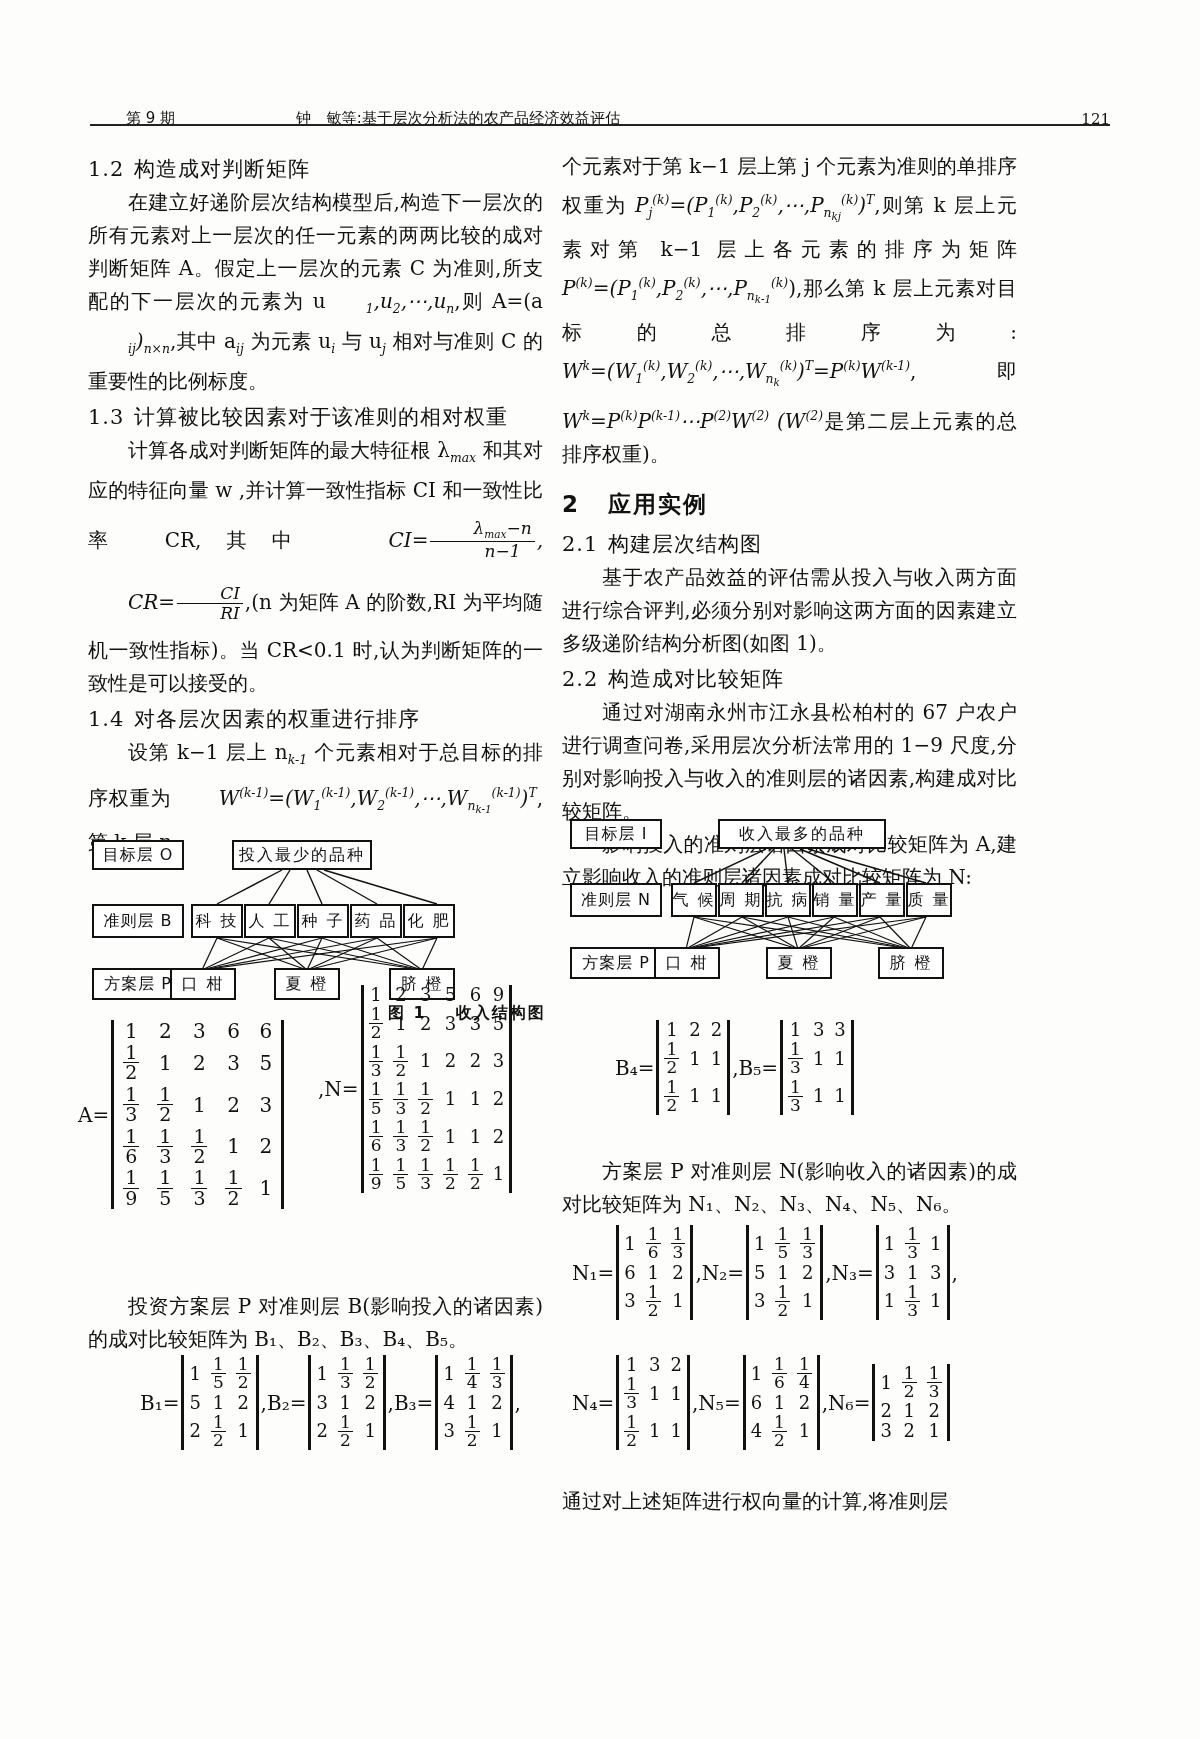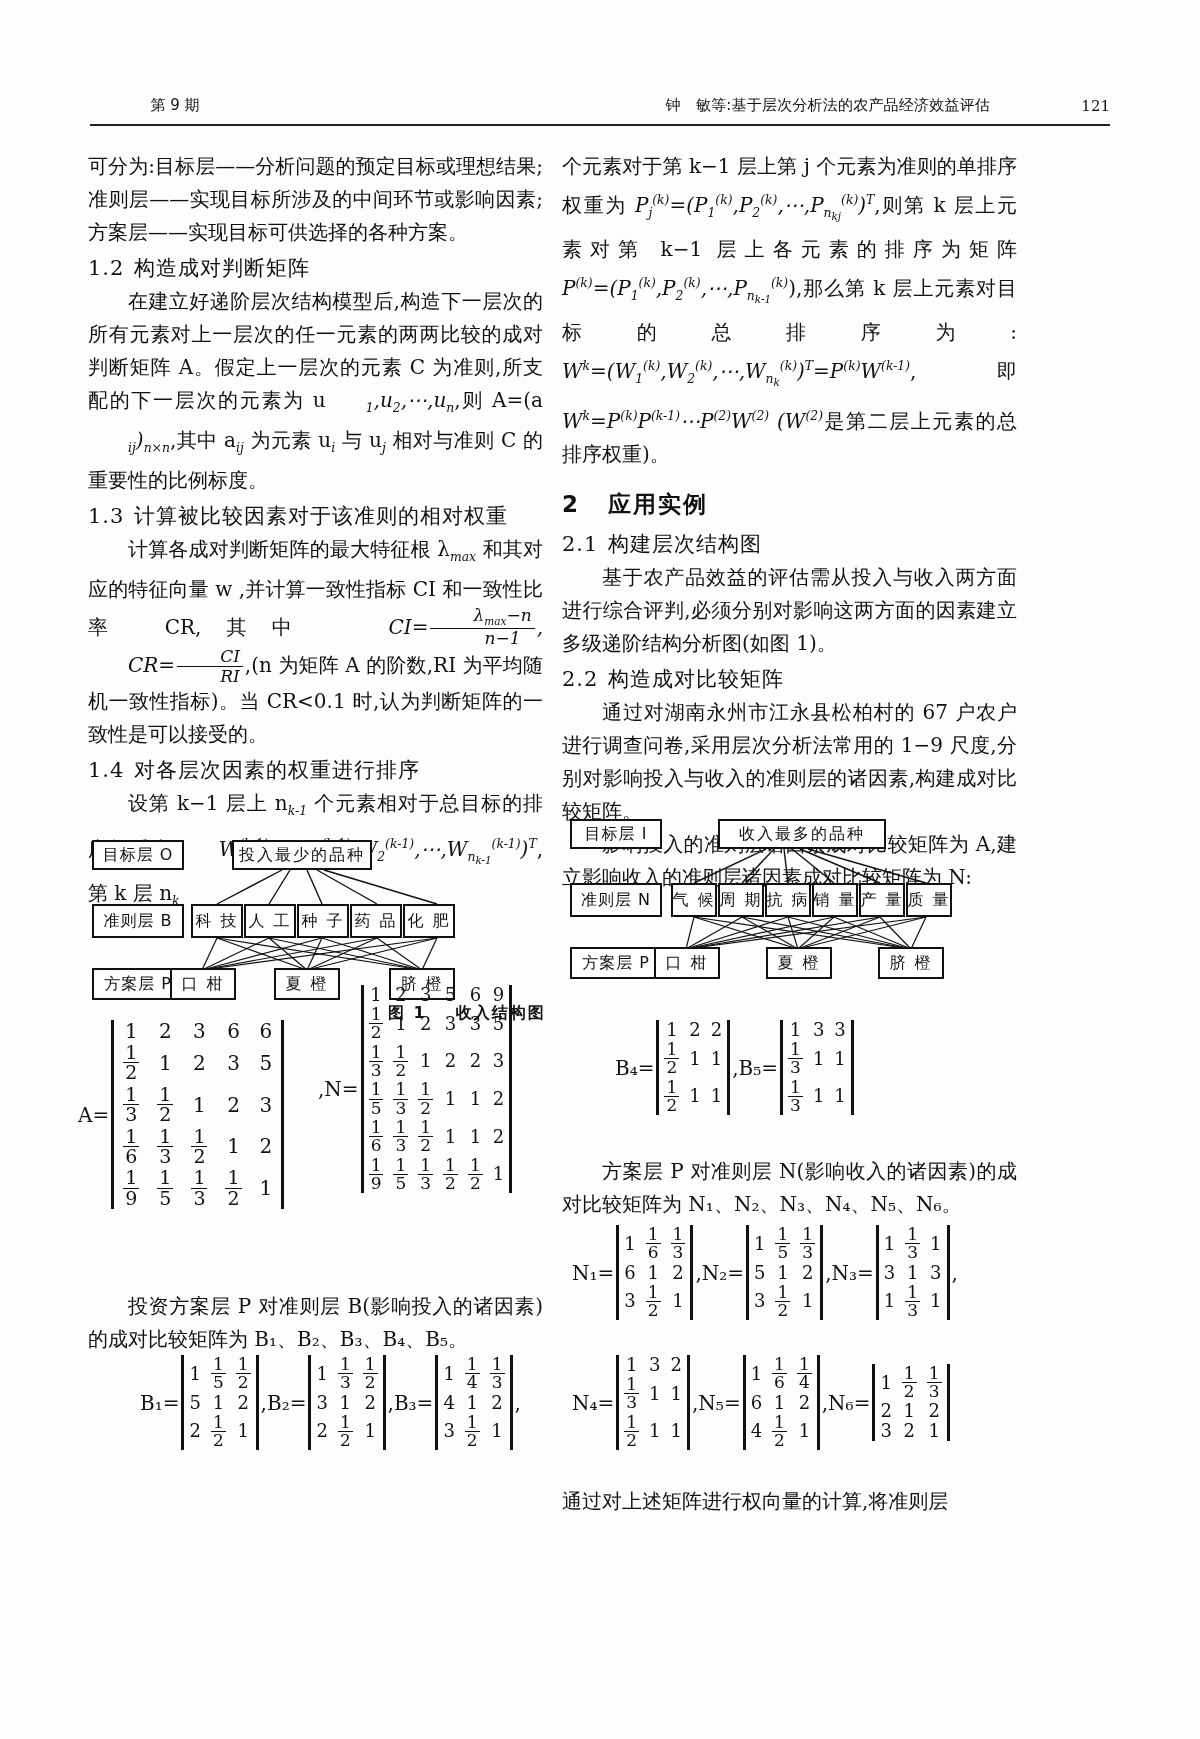--- a/index.html
+++ b/index.html
@@ -14,22 +14,22 @@
   .page {
     position:absolute; left:0; top:0; width:1200px; height:1739px;
     background:#fdfdfb;
   }
   
   .runhead {
     position:absolute; left:90px; top:96px; width:1020px;
     display:flex; align-items:flex-end; justify-content:space-between;
     font-size:15px; font-family:"DejaVu Sans", sans-serif;
   }
-  .runhead .rh-left  { width:170px; text-align:center; }
-  .runhead .rh-mid   { flex:1; text-align:right; letter-spacing:.2px;}
+  .runhead .rh-left  { width:170px; text-align:left;margin-left:36px; }
+  .runhead .rh-mid   { flex:1; text-align:left; letter-spacing:.2px;margin-top:13px;}
   .runhead .rh-right { width:120px; text-align:right; font-family:"DejaVu Serif",serif;}
   .rule {
     position:absolute; left:90px; top:124px; width:1020px; height:2px;
     background:#222;
   }
   
   .col { position:absolute; width:455px; }
   .col-left  { left:88px;  top:150px; }
   .col-right { left:562px; top:150px; }
 
@@ -58,21 +58,21 @@
     font-weight:bold;
     font-family:"DejaVu Sans", sans-serif;
     letter-spacing:2px;
   }
   h2.sec1 .num { display:inline-block; min-width:46px; }
   .math { font-family:"DejaVu Serif", serif; font-style:italic; }
   .up  { vertical-align:super; font-size:.62em; font-style:italic;}
   .dn  { vertical-align:sub;   font-size:.62em; font-style:italic;}
   .frac {
     display:inline-block; vertical-align:-0.55em; text-align:center;
-    font-size:.85em; line-height:1.08; margin:0 2px;
+    font-size:.85em; line-height:1.08; margin:12px 2px;
   }
   .frac .nu { display:block; border-bottom:1.4px solid #111; padding:0 3px;}
   .frac .de { display:block; padding:0 3px;}
   .ib { display:inline-block; }
 
   
   .diagram { position:absolute; }
   .dgbox {
     position:absolute;
     border:2px solid #111;
@@ -123,21 +123,20 @@
 
   <div class="runhead">
     <span class="rh-left">第 9 期</span>
     <span class="rh-mid">钟　敏等:基于层次分析法的农产品经济效益评估</span>
     <span class="rh-right">121</span>
   </div>
   <div class="rule"></div>
 
   <div class="col col-left">
 
-    <p class="body">可分为:目标层——分析问题的预定目标或理想结果;准则层——实现目标所涉及的中间环节或影响因素;方案层——实现目标可供选择的各种方案。</p>
 
     <h3 class="sec">
       <span class="num">1.2</span><span>构造成对判断矩阵</span>
     </h3>
 
     <p class="body indent">
       <span>在建立好递阶层次结构模型后,构造下一层次的所有元素对上一层次的任一元素的两两比较的成对判断矩阵 A。假定上一层次的元素 C 为准则,所支配的下一层次的元素为 u</span><span class="math ib"><span class="dn">1</span>,u<span class="dn">2</span>,⋯,u<span class="dn">n</span></span><span>,则 A=(a</span><span class="math ib"><span class="dn">ij</span>)<span class="dn">n×n</span></span><span>,其中 a</span><span class="math"><span class="dn">ij</span></span><span> 为元素 u</span><span class="math"><span class="dn">i</span></span><span> 与 u</span><span class="math"><span class="dn">j</span></span><span> 相对与准则 C 的重要性的比例标度。</span>
     </p>
 
     <h3 class="sec">

